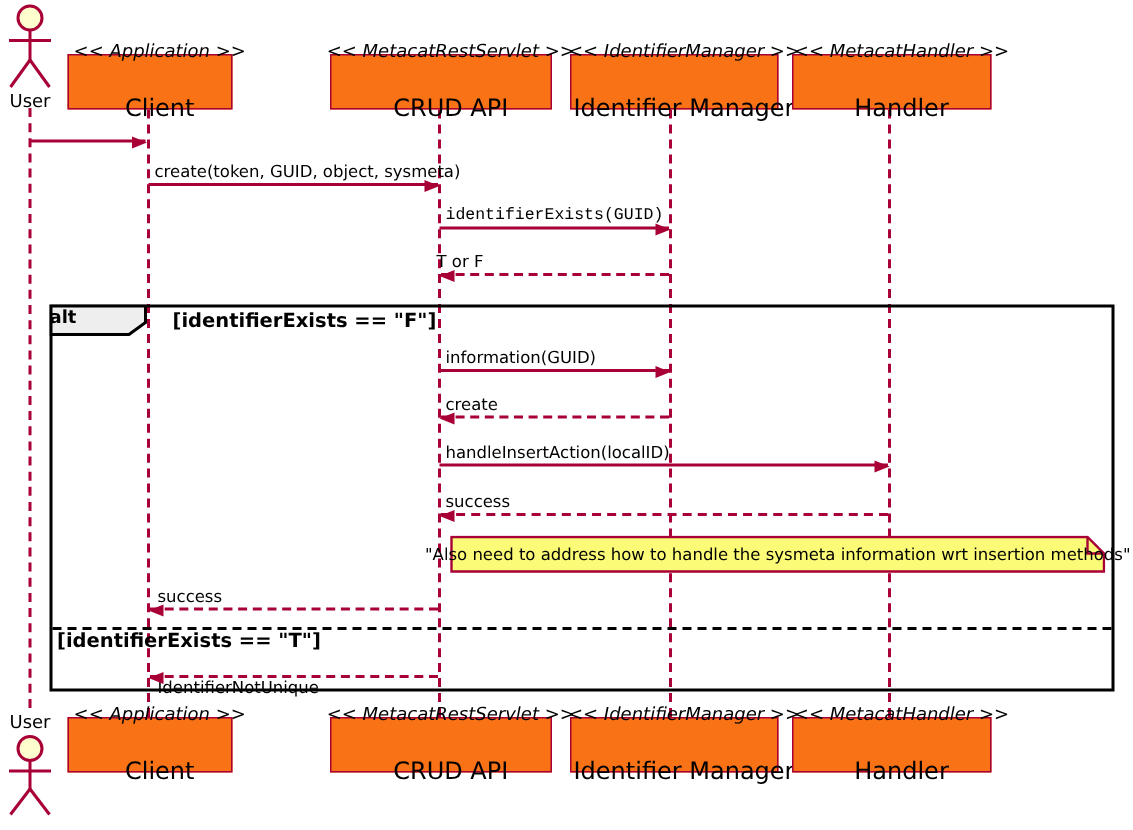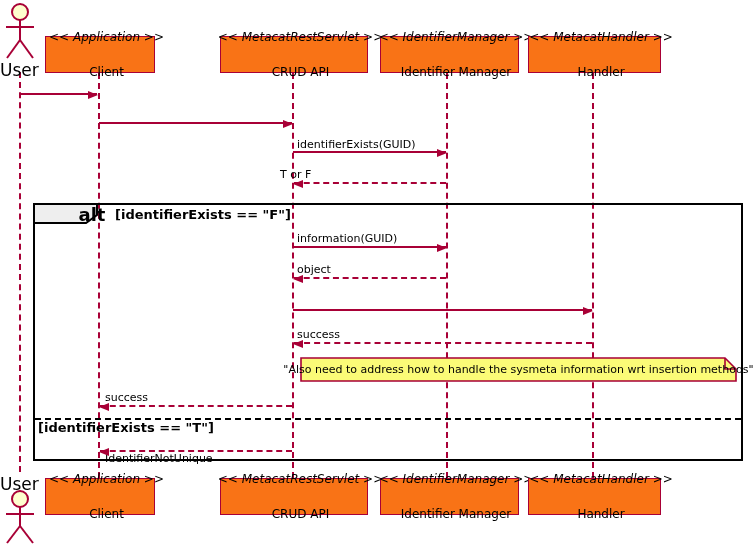--- a/index.html
+++ b/index.html
@@ -10,42 +10,42 @@
   }
   
   .lifeline{position:absolute;width:0;border-left:2px dashed #A80036;}
   
   .pbox{
     position:absolute;height:37px;background:#f97316;border:1.6px solid #A80036;
     display:flex;flex-direction:column;align-items:center;justify-content:center;
     box-sizing:border-box;line-height:1.25;padding-left:13px;
   }
   .stereo{font-style:italic;font-size:12px;white-space:nowrap;}
-  .pname{font-size:12px;white-space:nowrap;margin-top:20px;}
+  .pname{font-size:16px;white-space:nowrap;margin-top:20px;}
   
   .msg{position:absolute;height:0;}
   .msg.solid{border-top:2px solid #A80036;}
   .msg.dashed{border-top:2px dashed #A80036;}
   .ah{position:absolute;top:-4px;width:0;height:0;}
   .ah.r{right:-1px;border-left:10px solid #A80036;border-top:4px solid transparent;border-bottom:4px solid transparent;}
   .ah.l{left:-1px;border-right:10px solid #A80036;border-top:4px solid transparent;border-bottom:4px solid transparent;}
   .mlabel{position:absolute;font-size:11px;white-space:nowrap;}
   
   .frame{position:absolute;left:33px;top:203px;width:710px;height:258px;border:2px solid #000;box-sizing:border-box;}
   .frame-op-wrap{position:absolute;left:-2px;top:-2px;width:66px;height:21px;}
-  .frame-op-text{position:absolute;left:0;top:1px;width:56px;text-align:center;font-weight:bold;font-size:18px;margin-left:31px;}
+  .frame-op-text{position:absolute;left:0;top:1px;width:56px;font-weight:bold;font-size:12px;}
   .guard{position:absolute;font-weight:bold;font-size:13px;white-space:nowrap;}
   .guard1{left:80px;top:2px;}
   .guard2{left:3px;top:215px;}
   .divider{position:absolute;left:0;right:0;top:213px;border-top:2px dashed #000;}
   
   .note{position:absolute;left:300px;top:357px;width:437px;height:25px;}
   .note-text{position:absolute;left:0;top:0;width:100%;height:100%;display:flex;align-items:center;justify-content:center;font-size:11px;white-space:nowrap;}
   
-  .actor-label{position:absolute;font-size:17px;width:40px;text-align:left;white-space:nowrap;}
+  .actor-label{position:absolute;font-size:12px;width:40px;text-align:center;white-space:nowrap;}
 </style>
 </head>
 <body>
 
 <div class="canvas">
 
   <div class="lifeline" style="left:19px;top:72px;height:400px;"></div>
   <div class="lifeline" style="left:98px;top:73px;height:405px;"></div>
   <div class="lifeline" style="left:292px;top:73px;height:405px;"></div>
   <div class="lifeline" style="left:446px;top:73px;height:405px;"></div>
@@ -86,44 +86,46 @@
     </div>
     <span class="guard guard1">[identifierExists == "F"]</span>
     <div class="divider"></div>
     <span class="guard guard2">[identifierExists == "T"]</span>
   </div>
 
   <div class="msg solid" style="left:20px;top:93px;width:77px;">
       <i class="ah r"></i>
     </div>
 
+  <span class="mlabel" style="left:103px;top:108px;">create(token, GUID, object, sysmeta)</span>
   <div class="msg solid" style="left:99px;top:122px;width:193px;">
       <i class="ah r"></i>
     </div>
 
-  <span class="mlabel" style="left:297px;top:138px;">identifierExists(GUID)</span>
+  <span class="mlabel" style="left:297px;top:138px;font-family:Liberation Mono, monospace;">identifierExists(GUID)</span>
   <div class="msg solid" style="left:293px;top:151px;width:153px;">
       <i class="ah r"></i>
     </div>
 
-  <span class="mlabel" style="left:280px;top:168px;">T or F</span>
+  <span class="mlabel" style="left:291px;top:168px;">T or F</span>
   <div class="msg dashed" style="left:294px;top:182px;width:152px;">
       <i class="ah l"></i>
     </div>
 
   <span class="mlabel" style="left:297px;top:232px;">information(GUID)</span>
   <div class="msg solid" style="left:293px;top:246px;width:153px;">
       <i class="ah r"></i>
     </div>
 
-  <span class="mlabel" style="left:297px;top:263px;">object</span>
+  <span class="mlabel" style="left:297px;top:263px;">create</span>
   <div class="msg dashed" style="left:294px;top:277px;width:152px;">
       <i class="ah l"></i>
     </div>
 
+  <span class="mlabel" style="left:297px;top:295px;">handleInsertAction(localID)</span>
   <div class="msg solid" style="left:293px;top:309px;width:299px;">
       <i class="ah r"></i>
     </div>
 
   <span class="mlabel" style="left:297px;top:328px;">success</span>
   <div class="msg dashed" style="left:294px;top:342px;width:298px;">
       <i class="ah l"></i>
     </div>
 
   <span class="mlabel" style="left:105px;top:391px;">success</span>

